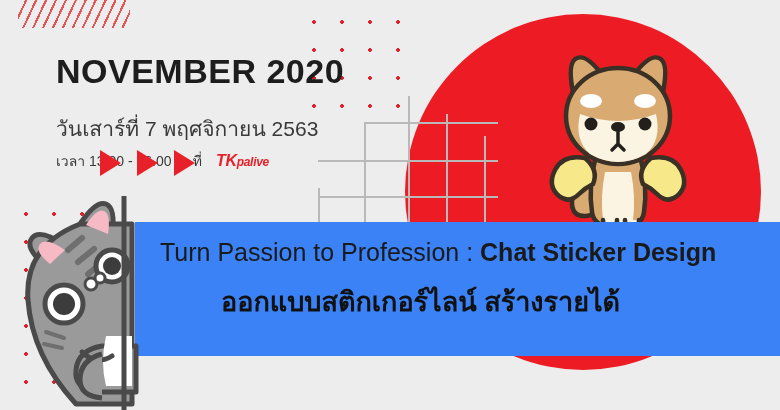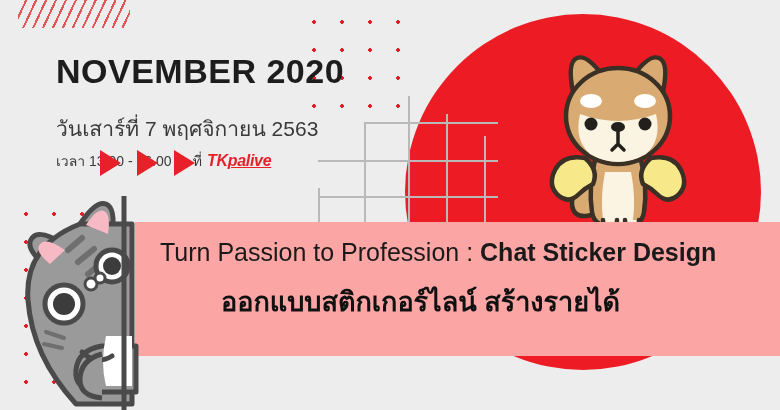--- a/index.html
+++ b/index.html
@@ -110,43 +110,42 @@
     color: #3a3a3a;
     white-space: nowrap;
   }
   .time-line {
     margin-top: 5px;
     font-size: 14px;
     color: #3a3a3a;
     white-space: nowrap;
     display: flex;
     align-items: baseline;
-    gap: 5px;
+    gap: 14px;
   }
   .tk-logo {
     font-size: 16px;
     font-weight: 700;
     color: #e8202a;
     letter-spacing: -.3px;
     font-style: italic;
   }
   .tk-logo .sub {
-    font-size: 16px;
-    font-weight: 700;
-    text-decoration: underline;
+    font-size: 12px;
+    font-weight: 700;
   }
 
   
   .band {
     position: absolute;
     left: 135px;
     top: 222px;
     right: 0;
     height: 134px;
-    background: #fca5a5;
+    background: #3b82f6;
   }
   .band-title {
     position: absolute;
     left: 25px;
     top: 16px;
     font-size: 25px;
     color: #1a1a1a;
     white-space: nowrap;
   }
   .band-title .bold { font-weight: 700; }

